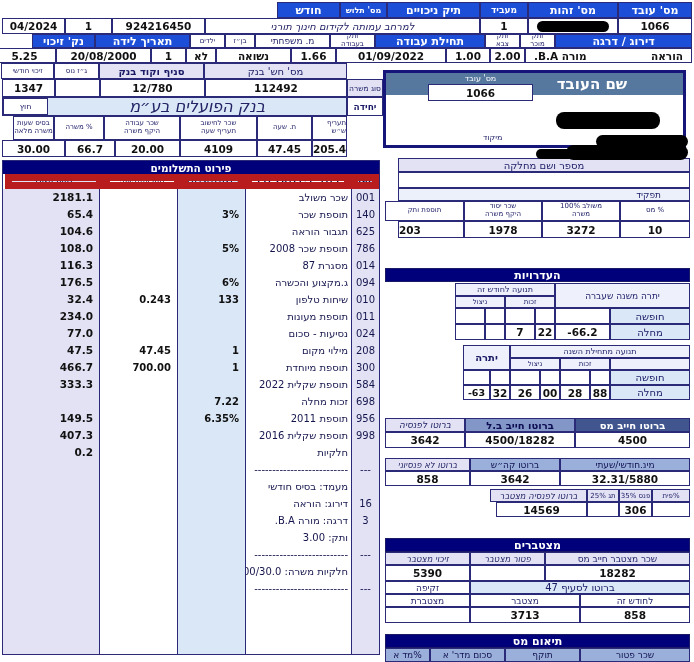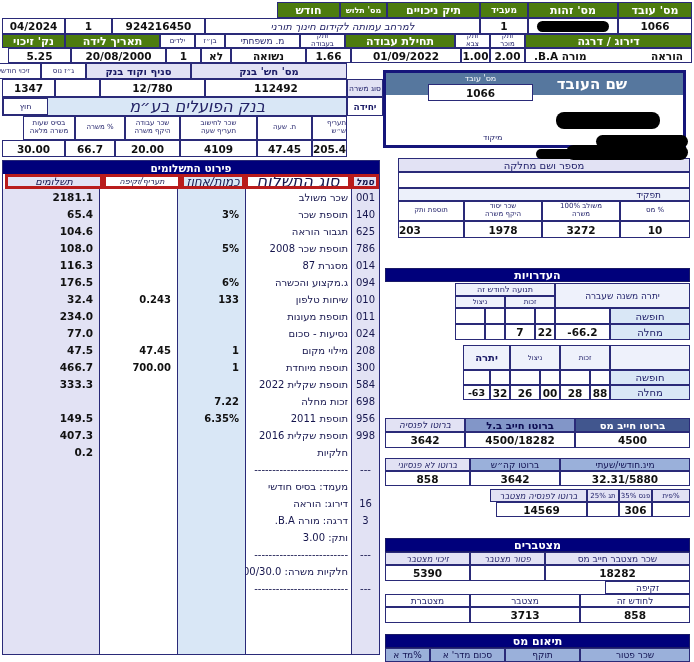--- a/index.html
+++ b/index.html
@@ -3,21 +3,21 @@
 <meta charset="utf-8">
 <style>
   html,body{margin:0;padding:0;background:#fff;}
   .payslip{position:relative;width:694px;height:662px;background:#fff;overflow:hidden;
            font-family:"DejaVu Sans",sans-serif;color:#111;}
   .r{position:absolute;display:flex;direction:rtl;}
   .c{box-sizing:border-box;border:1px solid #2a2a78;display:flex;align-items:center;
      justify-content:center;overflow:hidden;flex:none;background:#fff;}
   .col{flex-direction:column;line-height:1.12;}
   .nob{border:none;background:transparent;}
-  .nv{background:#4d7c0f;color:#fff;font-weight:bold;font-size:11px;}
+  .nv{background:#1d4ed8;color:#fff;font-weight:bold;font-size:11px;}
   .lav{background:#e2e2f4;}
   .lb{background:#d9e7f6;}
   .peri{background:#9ab0da;}
   .slate{background:#41568e;color:#fff;font-weight:bold;}
   .mslate{background:#8296c8;color:#0d0d52;font-weight:bold;}
   .bar{position:absolute;background:#00007b;color:#fff;font-weight:bold;font-size:11px;
        display:flex;align-items:center;justify-content:center;border:1px solid #1a1a66;box-sizing:border-box;}
   .val{font-weight:bold;font-size:10.5px;}
   .num{direction:ltr;}
   .tny{font-size:7px;color:#1b1b66;}
@@ -36,22 +36,22 @@
   .ebox-l .lbl{height:11px;color:#fff;font-size:8px;display:flex;align-items:center;justify-content:center;}
   .ebox-l .vc{height:15px;border:1px solid #2a2a78;background:#fff;display:flex;align-items:center;
               justify-content:center;font-weight:bold;font-size:10.5px;}
   .zip{position:absolute;left:97px;bottom:3px;font-size:8px;color:#1b1b66;text-align:center;}
   
   .pay-wrap{position:absolute;left:2px;top:160px;width:378px;height:495px;border:1px solid #2a2a78;
             box-sizing:border-box;background:#fff;display:flex;flex-direction:column;}
   .pay-title{height:13px;background:#00007b;color:#fff;font-weight:bold;font-size:10.5px;
              display:flex;align-items:center;justify-content:center;flex:none;}
   .phr{display:flex;direction:rtl;height:15px;flex:none;}
-  .ph{box-sizing:border-box;border:3px solid #b91c1c;display:flex;align-items:center;
-      justify-content:center;overflow:hidden;flex:none;font-style:italic;}
+  .ph{box-sizing:border-box;border:7px solid #b91c1c;display:flex;align-items:center;
+      justify-content:center;overflow:hidden;flex:none;}
   .pay-body{flex:1;display:flex;flex-direction:column;overflow:hidden;}
   .prow{display:flex;direction:rtl;height:17px;flex:none;}
   .prow.fill{flex:1;height:auto;}
   .pc{box-sizing:border-box;border-left:1px solid #2a2a78;overflow:hidden;white-space:nowrap;
       line-height:17px;flex:none;font-size:10px;}
   .pc-code{width:28px;background:#e2e2f4;text-align:center;color:#15154d;}
   .pc-type{width:106px;text-align:right;padding-left:2px;padding-right:3px;color:#15154d;direction:rtl;}
   .pc-qty{width:68px;background:#d9e7f6;direction:ltr;text-align:right;padding-right:6px;font-weight:bold;color:#111;}
   .pc-rate{width:78px;direction:ltr;text-align:right;padding-right:6px;font-weight:bold;color:#111;}
   .pc-amt{width:98px;background:#e2e2f4;direction:ltr;text-align:right;padding-right:6px;font-weight:bold;font-size:10.5px;color:#111;}
@@ -76,21 +76,21 @@
       <div class="blob" style="left:8px;top:2px;width:72px;height:11px"></div>
     </div>
     <div class="c val num" style="width:48px">1</div>
     <div class="c hand" style="width:275px;font-size:10px">למרחב עמותה לקידום חינוך תורני</div>
     <div class="c val num" style="width:93px">924216450</div>
     <div class="c val num" style="width:47px">1</div>
     <div class="c val num" style="width:63px">04/2024</div>
   </div>
 
   <div class="r" style="left:2px;top:34px;width:690px;height:14px">
-    <div class="c nv" style="width:167px">דירוג / דרגה</div>
+    <div class="c nv" style="width:137px">דירוג / דרגה</div>
     <div class="c col tny" style="width:35px">
       <span>ותק</span>
       <span>מוכר</span>
     </div>
     <div class="c col tny" style="width:35px">
       <span>ותק</span>
       <span>צבא</span>
     </div>
     <div class="c nv" style="width:110px">תחילת עבודה</div>
     <div class="c col tny" style="width:45px">
@@ -103,33 +103,33 @@
     <div class="c nv" style="width:95px">תאריך לידה</div>
     <div class="c nv" style="width:63px">נק' זיכוי</div>
   </div>
 
   <div class="r" style="left:2px;top:48px;width:690px;height:15px">
     <div class="c" style="width:167px;justify-content:space-between;padding:0 8px">
       <span class="val">הוראה</span>
       <span class="val">מורה B.A.</span>
     </div>
     <div class="c val num" style="width:35px">2.00</div>
-    <div class="c val num" style="width:29px">1.00</div>
+    <div class="c val num" style="width:44px">1.00</div>
     <div class="c val num" style="width:110px">01/09/2022</div>
     <div class="c val num" style="width:45px">1.66</div>
     <div class="c val" style="width:75px">נשואה</div>
     <div class="c val" style="width:30px">לא</div>
     <div class="c val num" style="width:35px">1</div>
     <div class="c val num" style="width:95px">20/08/2000</div>
     <div class="c val num" style="width:63px">5.25</div>
   </div>
 
   <div class="r" style="left:2px;top:63px;width:690px;height:16px">
     <div class="c nob" style="width:345px"></div>
-    <div class="c lav s10" style="width:156px;font-weight:bold">מס' חש' בנק</div>
+    <div class="c lav s10" style="width:143px;font-weight:normal">מס' חש' בנק</div>
     <div class="c lav s10" style="width:105px;font-weight:bold">סניף וקוד בנק</div>
     <div class="c tny" style="width:45px">ג״ז נוס</div>
     <div class="c tny" style="width:53px">זיכוי חודשי</div>
   </div>
 
   <div class="r" style="left:2px;top:79px;width:690px;height:18px">
     <div class="c nob" style="width:309px"></div>
     <div class="c lav" style="width:36px;font-size:7.5px;color:#1b1b66">סוג משרה</div>
     <div class="c val num" style="width:142px">112492</div>
     <div class="c val num" style="width:105px">12/780</div>
@@ -152,29 +152,29 @@
         <span></span>
     </div>
     <div class="c col tny" style="width:55px">
       <span>ת. שעה</span>
         <span></span>
     </div>
     <div class="c col tny" style="width:77px">
       <span>שכר לחישוב</span>
         <span>תעריף שעה</span>
     </div>
-    <div class="c col tny" style="width:55px">
+    <div class="c col tny" style="width:76px">
       <span>שכר עבודה</span>
         <span>היקף משרה</span>
     </div>
     <div class="c col tny" style="width:50px">
       <span>% משרה</span>
         <span></span>
     </div>
-    <div class="c col tny" style="width:52px">
+    <div class="c col tny" style="width:41px">
       <span>בסיס שעות</span>
         <span>משרה מלאה</span>
     </div>
   </div>
   <div class="r" style="left:2px;top:140px;width:345px;height:17px">
     <div class="c val num" style="width:35px">205.4</div>
     <div class="c val num" style="width:55px">47.45</div>
     <div class="c val num" style="width:77px">4109</div>
     <div class="c val num" style="width:65px">20.00</div>
     <div class="c val num" style="width:50px">66.7</div>
@@ -401,21 +401,21 @@
         <span></span>
     </div>
     <div class="c col tny" style="width:78px">
       <span>משולב 100%</span>
         <span>משרה</span>
     </div>
     <div class="c col tny" style="width:78px">
       <span>שכר יסוד</span>
         <span>היקף משרה</span>
     </div>
-    <div class="c col tny" style="width:66px">
+    <div class="c col tny" style="width:79px">
       <span>תוספת ותק</span>
         <span></span>
     </div>
   </div>
   <div class="r" style="left:398px;top:221px;width:292px;height:17px">
     <div class="c val num" style="width:70px">10</div>
     <div class="c val num" style="width:78px">3272</div>
     <div class="c val num" style="width:78px">1978</div>
     <div class="c val num jr" style="width:66px">203</div>
   </div>
@@ -444,20 +444,21 @@
     <div class="c lb s10" style="width:80px">מחלה</div>
     <div class="c val num" style="width:55px">-66.2</div>
     <div class="c val num" style="width:20px">22</div>
     <div class="c val num" style="width:30px">7</div>
     <div class="c" style="width:20px"></div>
     <div class="c" style="width:30px"></div>
   </div>
 
   <div class="r" style="left:463px;top:345px;width:227px;height:25px">
     <div style="width:180px;display:flex;flex-direction:column">
+      <div class="c s8" style="height:13px;background:#eef1fb">תנועה מתחילת השנה</div>
       <div style="flex:1;display:flex;direction:rtl">
         <div class="c" style="width:80px;background:#eef1fb"></div>
         <div class="c tny" style="width:50px;background:#eef1fb">זכות</div>
         <div class="c tny" style="width:50px;background:#eef1fb">ניצול</div>
       </div>
     </div>
     <div class="c s10" style="width:47px;background:#eef1fb;font-weight:bold">יתרה</div>
   </div>
   <div class="r" style="left:463px;top:370px;width:227px;height:15px">
     <div class="c lb s10" style="width:80px">חופשה</div>
@@ -520,20 +521,21 @@
     <div class="c lav s9" style="width:145px">שכר מצטבר חייב מס</div>
     <div class="c lav hand" style="width:75px;font-size:8.5px">פטור מצטבר</div>
     <div class="c lav hand" style="width:85px;font-size:8.5px">זיכוי מצטבר</div>
   </div>
   <div class="r" style="left:385px;top:565px;width:305px;height:16px">
     <div class="c val num" style="width:145px">18282</div>
     <div class="c val num" style="width:75px"></div>
     <div class="c val num" style="width:85px">5390</div>
   </div>
   <div class="r" style="left:385px;top:581px;width:305px;height:13px">
+    <div class="c lb s10" style="width:220px">ברוטו לסעיף 47</div>
     <div class="c s9" style="width:85px">זקיפה</div>
   </div>
   <div class="r" style="left:385px;top:594px;width:305px;height:13px">
     <div class="c s9" style="width:110px">לחודש זה</div>
     <div class="c s9" style="width:110px">מצטבר</div>
     <div class="c s9" style="width:85px">מצטברת</div>
   </div>
   <div class="r" style="left:385px;top:607px;width:305px;height:16px">
     <div class="c val num" style="width:110px">858</div>
     <div class="c val num" style="width:110px">3713</div>

